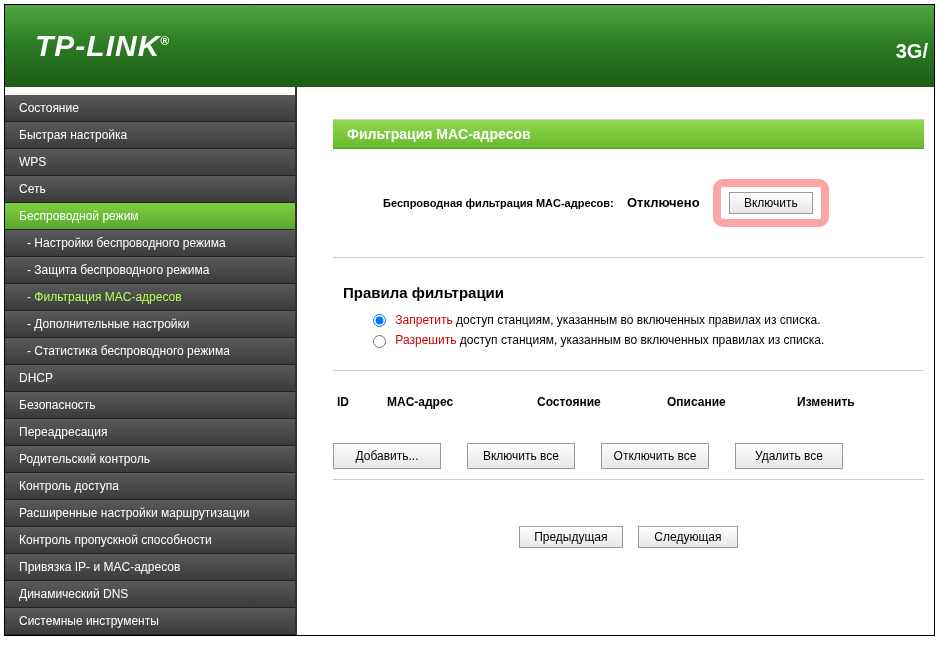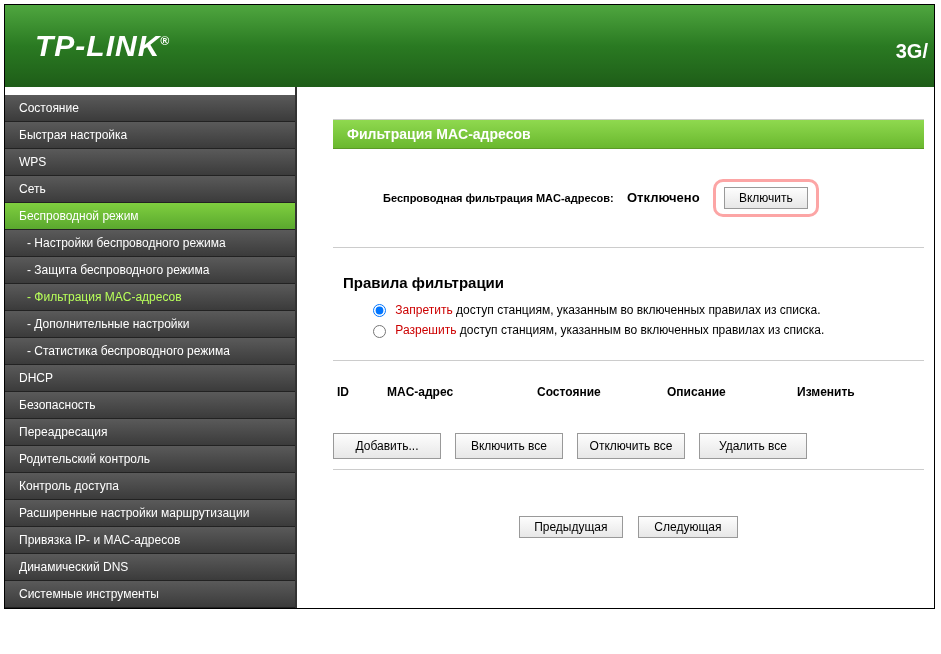--- a/index.html
+++ b/index.html
@@ -37,39 +37,39 @@
 .panel-title {
   background: linear-gradient(to bottom,#8fd94f 0%,#6ab82e 100%);
   color: #fff; font-weight: bold; padding: 6px 14px; font-size: 14px;
   border-top: 1px solid #ccc; border-bottom: 1px solid #5a9a26;
 }
 .section { padding: 16px 10px; }
 .status-row { text-align: left; padding: 30px 10px 30px 50px; }
 .status-label { font-weight: bold; font-size: 11px; }
 .status-val { font-weight: bold; margin: 0 10px; font-size: 13px; }
 .highlight-wrap {
-  display: inline-block; border: 3px solid #fca5a5; border-radius: 10px; padding: 5px 8px;
+  display: inline-block; border: 8px solid #fca5a5; border-radius: 10px; padding: 5px 8px;
 }
 button.std {
   background: linear-gradient(to bottom,#fdfdfd,#e7e7e7);
   border: 1px solid #999; padding: 3px 14px; font-size: 12px; cursor: pointer;
   font-family: inherit;
 }
 hr.sep { border: none; border-top: 1px solid #ccc; margin: 0; }
 
 .rules h3 { font-size: 15px; font-weight: bold; margin: 10px 0 12px 0; }
 .rule-row { margin: 6px 0 6px 30px; font-size: 12px; }
 .rule-row input[type=radio] { vertical-align: middle; margin-right: 6px; }
 .rule-row .keyword { color: #c00; }
 
 table.mac { width: 100%; border-collapse: collapse; margin-top: 18px; }
 table.mac th { text-align: left; font-size: 12px; font-weight: bold; padding: 6px 4px; }
 table.mac th:last-child { text-align: left; }
 
-.btn-row { margin: 28px 0 10px 0; display:flex; gap:14px;align-items:center; }
+.btn-row { margin: 28px 0 10px 0; display:flex; gap:26px;align-items:center; }
 .btn-row button { min-width: 108px; padding: 5px 8px; }
 
 .pager { text-align: center; margin: 30px 0 10px 0; }
 .pager button { min-width: 100px; margin: 16px 6px; }
 </style>
 </head>
 <body>
 
 <div class="page">
   <div class="hdr">
@@ -91,20 +91,21 @@
           <li class="sub">- Защита беспроводного режима</li>
           <li class="sub current">- Фильтрация MAC-адресов</li>
           <li class="sub">- Дополнительные настройки</li>
           <li class="sub">- Статистика беспроводного режима</li>
           <li>DHCP</li>
           <li>Безопасность</li>
           <li>Переадресация</li>
           <li>Родительский контроль</li>
           <li>Контроль доступа</li>
           <li>Расширенные настройки маршрутизации</li>
+          <li>Контроль пропускной способности</li>
           <li>Привязка IP- и MAC-адресов</li>
           <li>Динамический DNS</li>
           <li>Системные инструменты</li>
         </ul>
     </div>
     <div class="divider"></div>
 
     <div class="content">
       <div class="panel-title">Фильтрация MAC-адресов</div>
 

